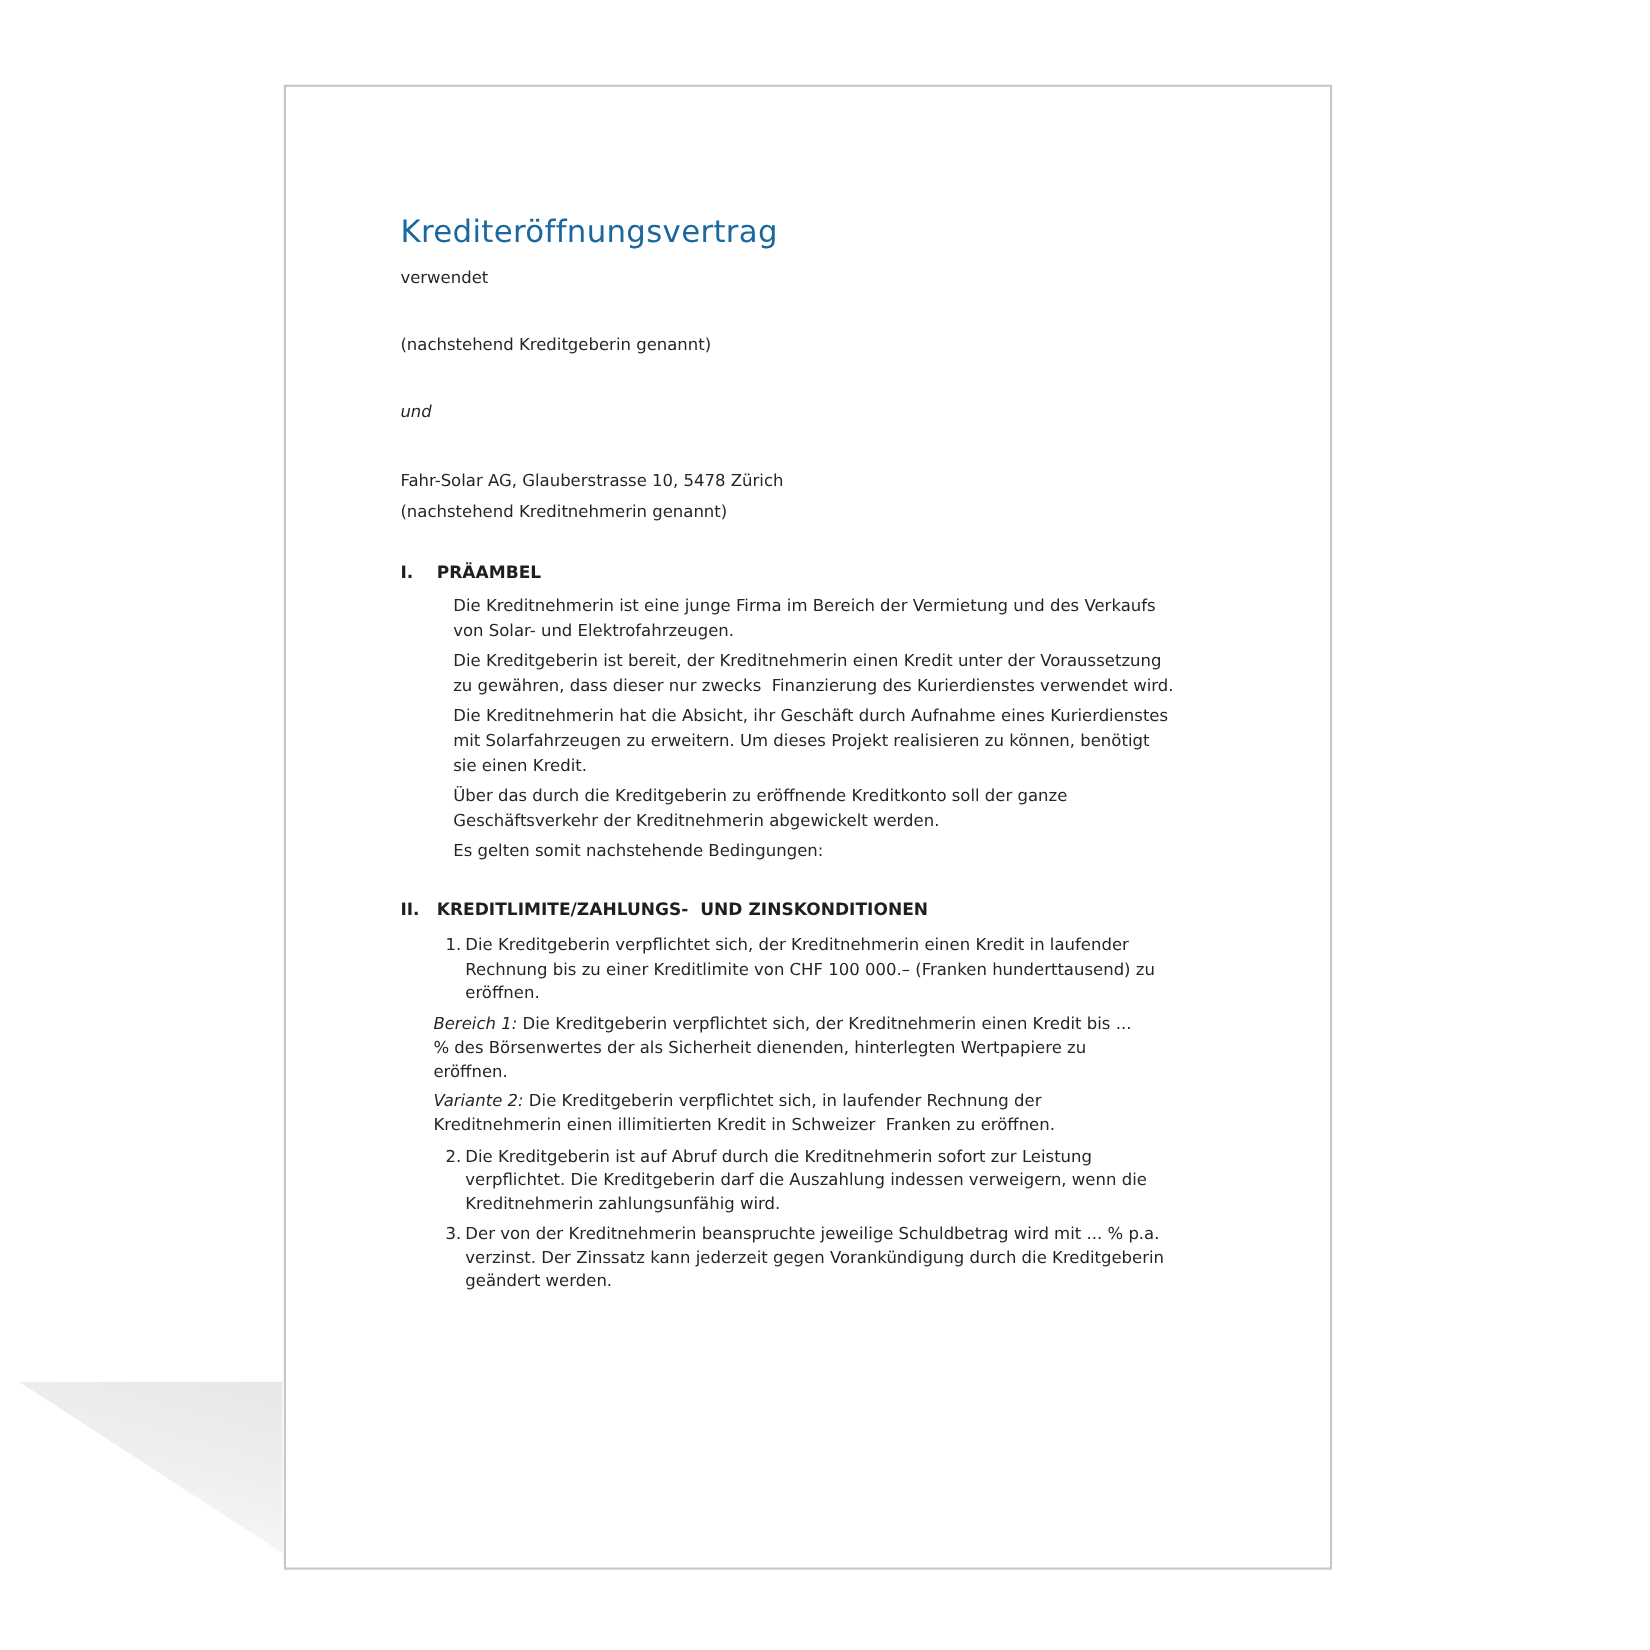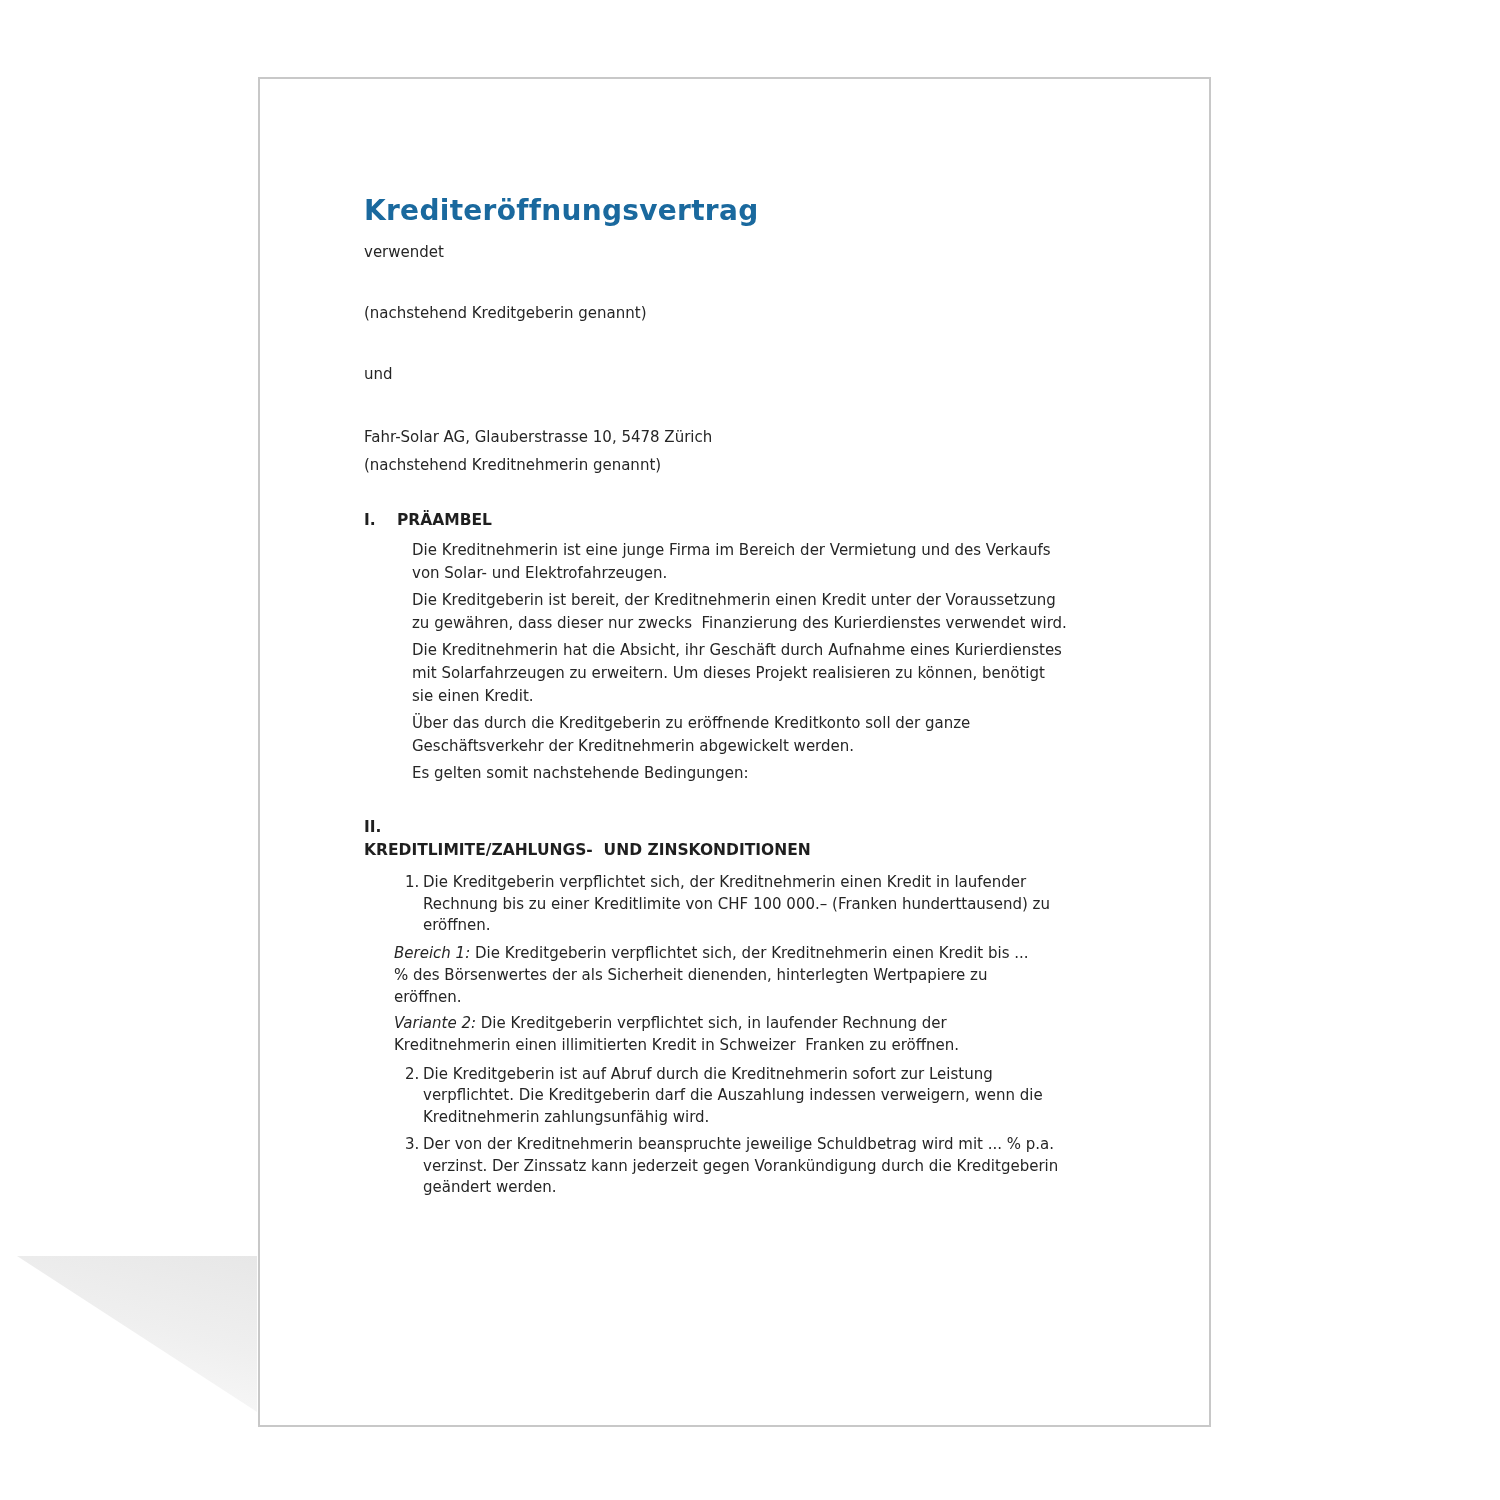--- a/index.html
+++ b/index.html
@@ -36,40 +36,40 @@
     box-sizing: border-box;
     background: #ffffff;
     border: 2px solid #c8c8c8;
     padding: 115px 24px 0 104px;
     color: #262626;
     font-size: 15px;
   }
   .doc-title {
     font-size: 28px;
     line-height: 34px;
-    font-weight: bold;
+    font-weight: normal;
     color: #1a699e;
     letter-spacing: 0.3px;
   }
   .p-zwischen { margin: 13px 0 0; line-height: 22px; }
   .party { margin: 36px 0 0; line-height: 28px; }
   .party-2 { margin: 38px 0 0; }
-  .p-und { margin: 36px 0 0; line-height: 22px; }
+  .p-und { margin: 36px 0 0; line-height: 22px; font-style: italic; }
 
   .sec-heading {
     display: flex;
     font-weight: bold;
     font-size: 15.5px;
     line-height: 23px;
     color: #1f1f1f;
   }
   .sec-heading .numeral { width: 33px; flex: none; }
   .sec-heading .sec-title { white-space: pre; }
   .sec1-heading { margin-top: 30px; }
-  .sec2-heading { margin-top: 31px; flex-direction: column; }
+  .sec2-heading { margin-top: 31px; }
 
   .body-para {
     margin: 7px 0 0 48px;
     line-height: 23px;
     white-space: pre-wrap;
   }
   .body-para + .body-para { margin-top: 4px; }
 
   .list-item {
     display: flex;

